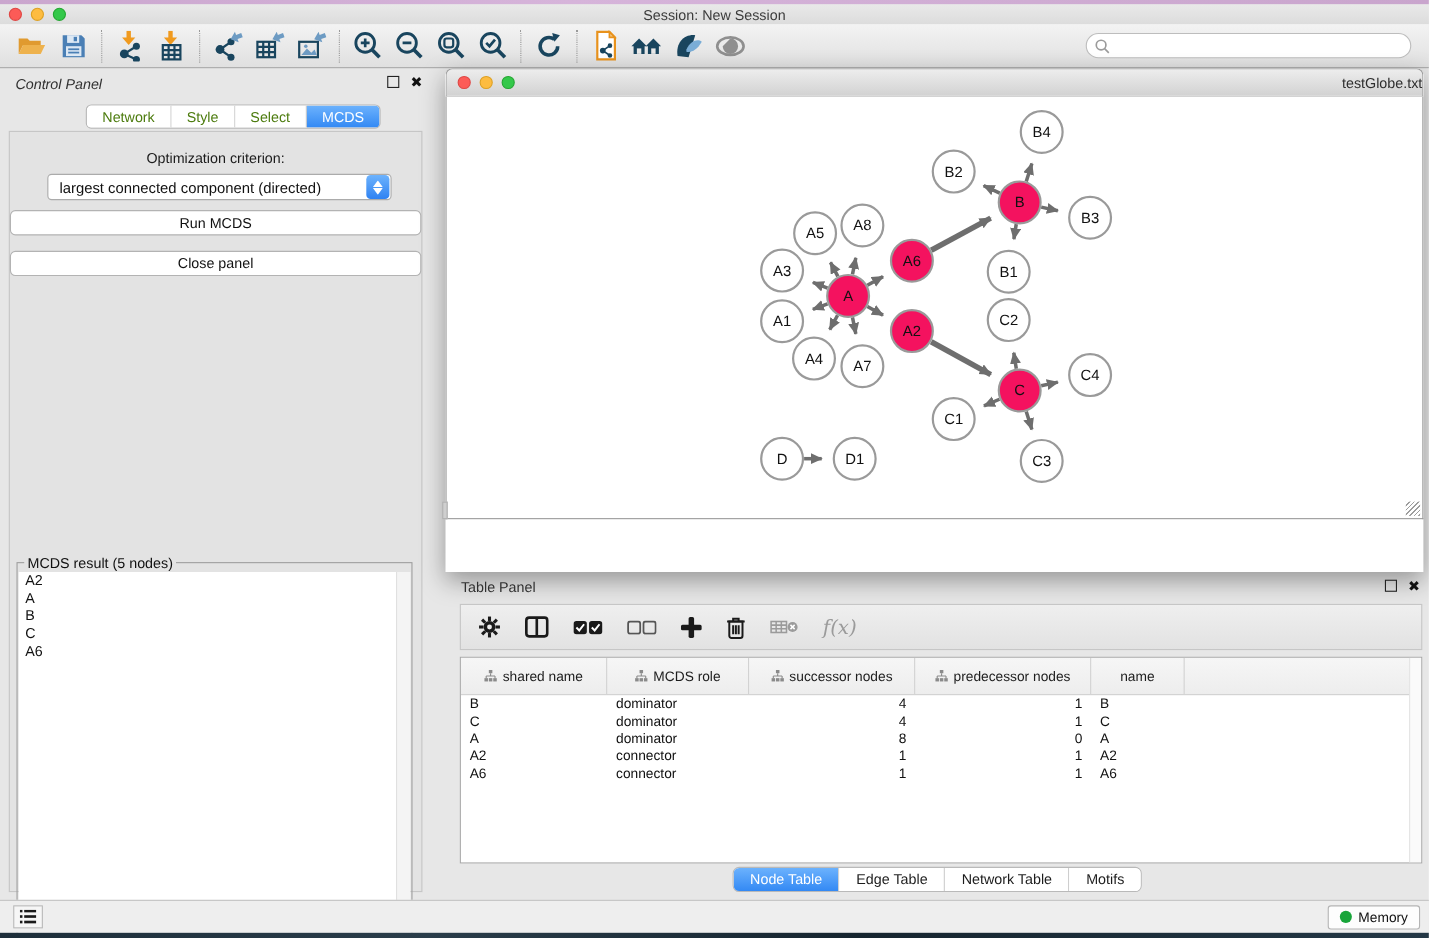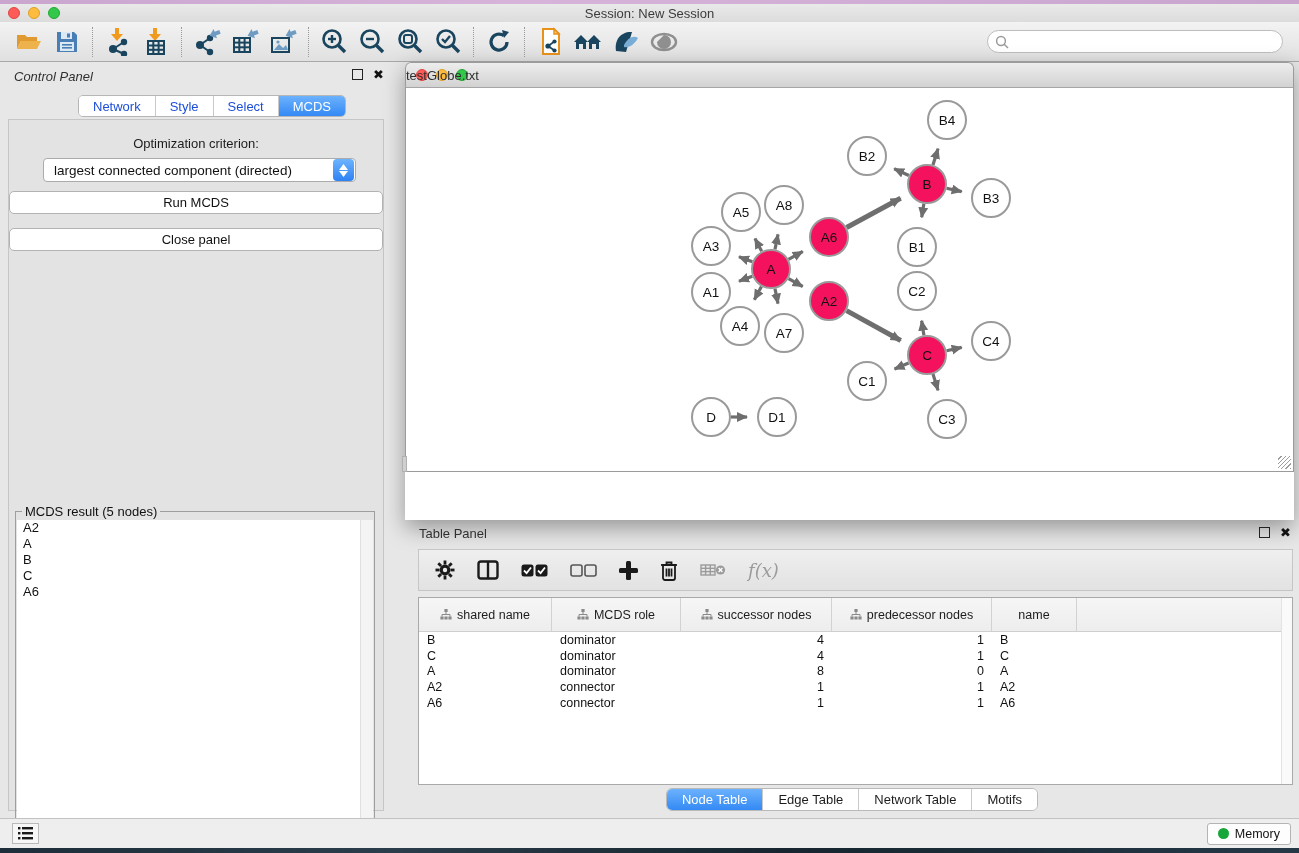--- a/index.html
+++ b/index.html
@@ -28,42 +28,42 @@
   .search-field input { border:none; outline:none; flex:1; height:18px; font-size:12px; background:transparent; }
 
   
   .control-panel { position:absolute; left:0; top:62px; width:392px; height:756px; }
   .cp-header { position:relative; height:28px; display:flex; align-items:center;font-style:italic; }
   .cp-title { margin-left:14px; color:#303030; font-size:13px; }
   .win-btns { position:absolute; right:8px; top:7px; display:flex; gap:10px; align-items:center; }
   .float-icon { width:11px; height:11px; border:1.5px solid #222; background:transparent; }
   .close-icon { font-size:13px; font-weight:bold; color:#111; line-height:11px; cursor:pointer; }
   .cp-tabbar { position:absolute; left:78px; top:33px; display:flex; height:22px; border:1px solid #b6b6b6; border-radius:5px; overflow:hidden; background:#fff; }
-  .cp-tab { padding:0 14px; display:flex; align-items:center; font-size:13px; color:#1d4ed8; background:#fff; border-right:1px solid #c9c9c9; cursor:pointer; }
+  .cp-tab { padding:0 14px; display:flex; align-items:center; font-size:13px; color:#4d7c0f; background:#fff; border-right:1px solid #c9c9c9; cursor:pointer; }
   .cp-tab:last-child { border-right:none; }
   .cp-tab.active { background:linear-gradient(#6cb2fd,#3389f4); color:#fff; }
   .cp-body { position:absolute; left:8px; top:57px; width:376px; height:692px; background:#e3e3e3; border:1px solid #c6c6c6; }
   .opt-label { text-align:center; margin-top:16px; font-size:13px; color:#1c1c1c; }
   .select { position:absolute; left:34px; top:38px; width:313px; height:24px; background:#fff; border:1px solid #ababab; border-radius:4px; display:flex; align-items:center; cursor:pointer; }
   .select .sel-text { flex:1; padding-left:10px; font-size:13.5px; color:#111; white-space:nowrap; overflow:hidden; }
   .select .stepper { width:21px; height:22px; border-radius:4px; background:linear-gradient(#6db3fd,#2f82f2); margin-right:1px; display:flex; flex-direction:column; align-items:center; justify-content:center; gap:1px; }
   .stepper svg { display:block; }
   .cp-buttons { position:absolute; left:0; top:71px; width:100%; display:flex; justify-content:center; gap:14px;flex-direction:column; }
   .btn { height:23px; padding:0 16px; background:#fff; border:1px solid #b3b3b3; border-radius:5px; font-size:13px; color:#111; cursor:pointer; }
   .groupbox { position:absolute; left:6px; top:391px; width:360px; height:345px; border:1px solid #9e9e9e; }
   .groupbox .legend { position:absolute; left:6px; top:-8px; background:#e3e3e3; padding:0 3px; font-size:13px; color:#111; }
   .listbox { position:absolute; left:1px; top:8px; right:1px; bottom:1px; background:#fff; overflow:hidden; }
   .list-item { padding:0 6px; height:16px; line-height:16px; font-size:13px; color:#111; }
   .list-scroll { position:absolute; right:0; top:0; bottom:0; width:13px; background:#f4f4f4; border-left:1px solid #e0e0e0; }
 
   
   .net-window { position:absolute; left:405px; top:62px; width:889px; height:458px; border-radius:6px 6px 0 0; box-shadow:0 8px 22px rgba(0,0,0,0.35); background:#fff; }
   .nw-titlebar { position:relative; height:26px; background:linear-gradient(#ededed,#d2d2d2); border:1px solid #9b9b9b; border-bottom:1px solid #a5a5a5; border-radius:6px 6px 0 0; display:flex; align-items:center; }
   .nw-titlebar .lights { margin-left:10px; }
-  .nw-title { position:absolute; left:0; right:0; text-align:left; font-size:13px; color:#2e2e2e; }
+  .nw-title { position:absolute; left:0; right:0; text-align:right; font-size:13px; color:#2e2e2e; }
   .nw-content { position:absolute; left:0; top:26px; width:889px; height:384px; background:#fff; border:1px solid #9b9b9b; border-top:none; }
   .nw-grip { position:absolute; right:2px; bottom:2px; width:13px; height:13px; background:
      repeating-linear-gradient(135deg, transparent, transparent 2px, #9d9d9d 2px, #9d9d9d 3px); cursor:nwse-resize; }
   .nw-splitter { position:absolute; left:-4px; top:368px; width:5px; height:16px; background:#cfcfcf; border:1px solid #b0b0b0; }
   #graph-svg { position:absolute; left:0; top:0; }
 
   
   .table-panel { position:absolute; left:405px; top:520px; width:894px; height:298px; }
   .tp-header { position:relative; height:26px; display:flex; align-items:center; }
   .tp-title { margin-left:14px; color:#303030; }

